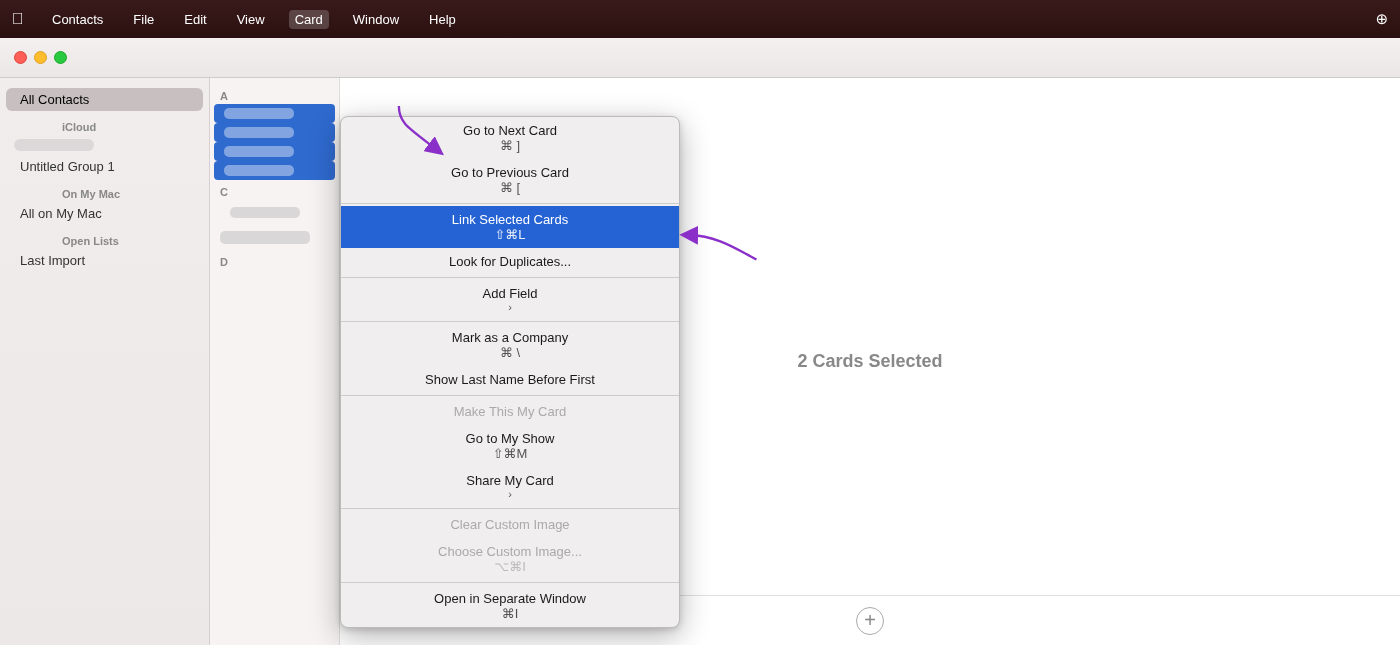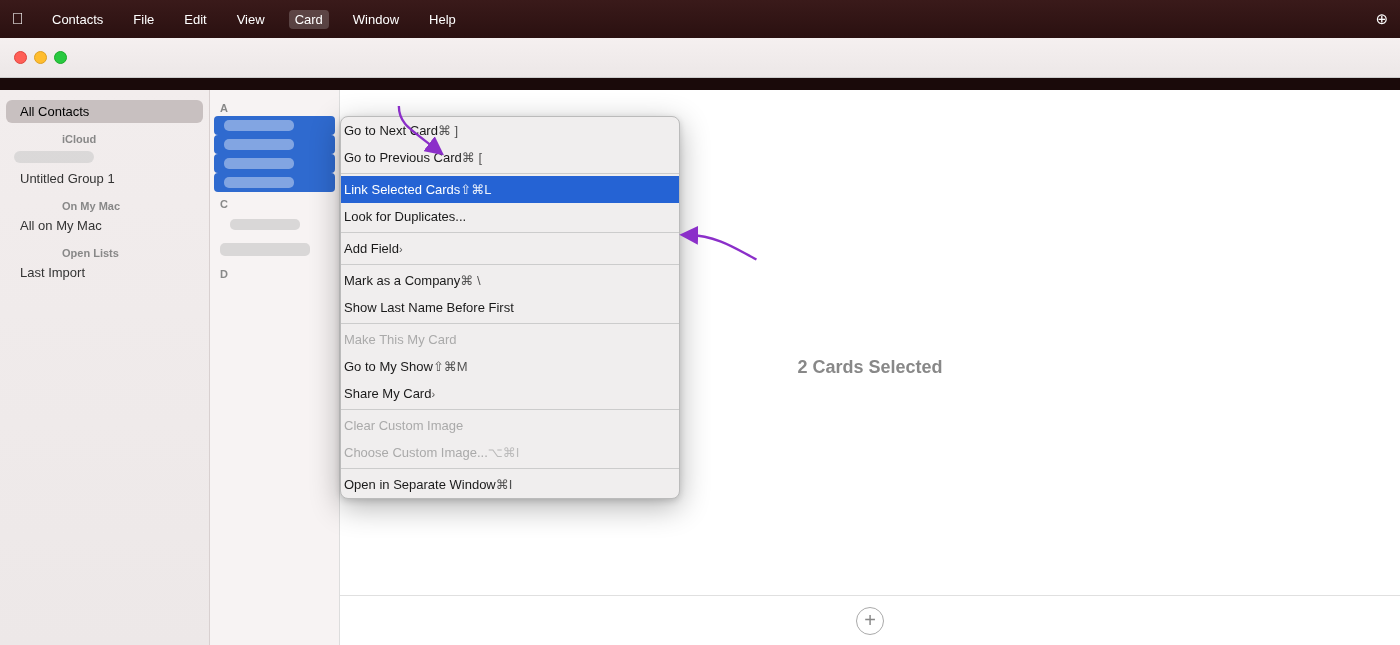--- a/index.html
+++ b/index.html
@@ -47,21 +47,20 @@
 
     
     .app-window {
       position: absolute;
       top: 38px;
       left: 0;
       width: 1400px;
       height: 607px;
       display: flex;
       flex-direction: column;
-      gap: 12px;
     }
 
     
     .window-chrome {
       display: flex;
       align-items: center;
       height: 40px;
       background: linear-gradient(180deg, #f5f0f0 0%, #ece7e7 100%);
       border-bottom: 1px solid #ccc;
       padding: 0 14px;
@@ -233,26 +232,27 @@
       border: 0.5px solid #bbb;
       border-radius: 8px;
       box-shadow: 0 8px 30px rgba(0,0,0,0.3), 0 2px 6px rgba(0,0,0,0.15);
       overflow: hidden;
       pointer-events: all;
       z-index: 600;
     }
     .menu-item {
       display: flex;
       align-items: center;
-      justify-content: flex-start;
+      justify-content: space-between;
       padding: 6px 3px;
       font-size: 13px;
       color: #1a1a1a;
       cursor: pointer;
       min-height: 26px;
+      flex-direction: column;
     }
     .menu-item.highlighted {
       background: #2563d4;
       color: #fff;
     }
     .menu-item.disabled {
       color: #aaa;
       cursor: default;
     }
     .menu-item-label {

